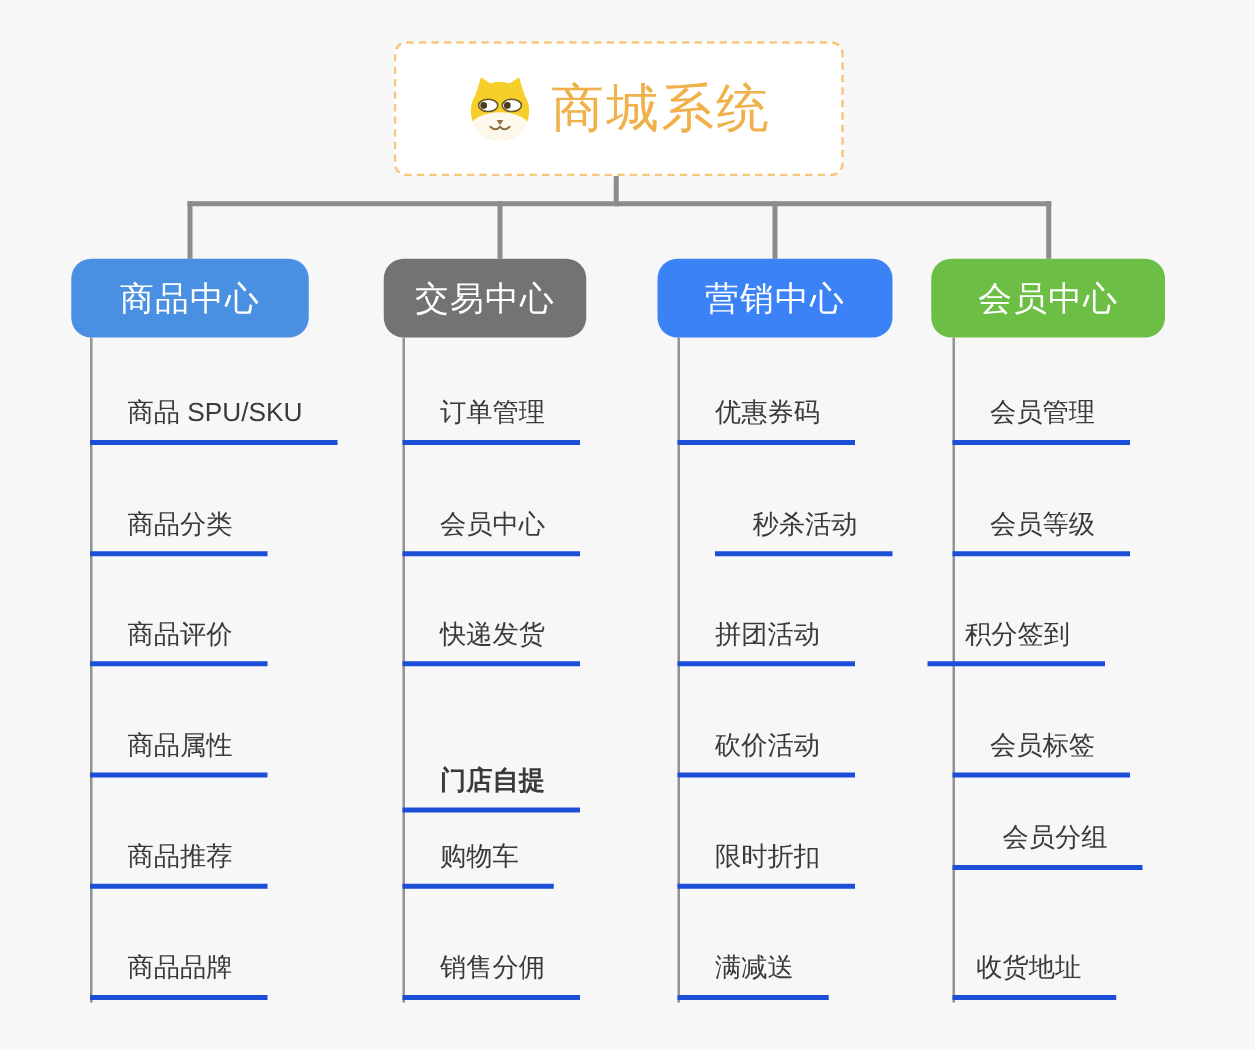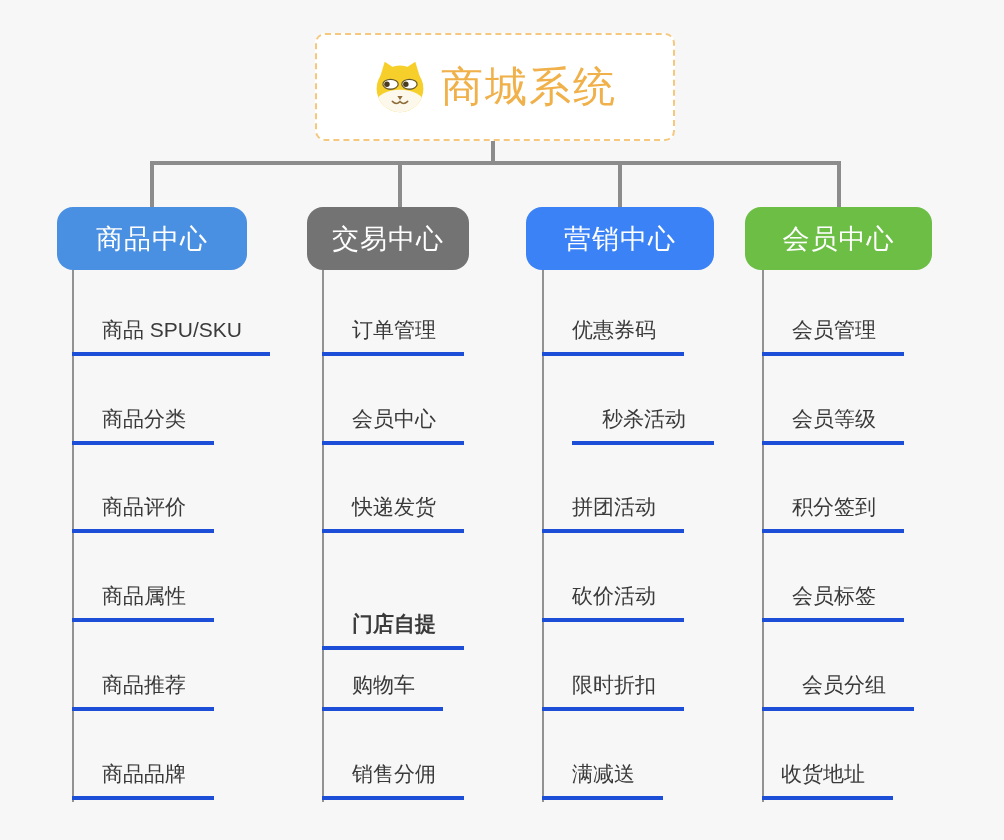--- a/index.html
+++ b/index.html
@@ -163,26 +163,26 @@
       <div class="branch-node" style="left: 745px; width: 187px; background: rgb(108, 190, 69); text-align: right;">
         <span>会员中心</span>
       </div>
       <div class="thin-line" style="left: 762px; top: 270px; width: 2px; height: 532px;"></div>
       <div class="leaf-node" style="left: 762px; top: 312px;">
         <span>会员管理</span>
       </div>
       <div class="leaf-node" style="left: 762px; top: 401px;">
         <span>会员等级</span>
       </div>
-      <div class="leaf-node" style="left: 762px; top: 489px;">
+      <div class="leaf-node" style="left: 742px; top: 489px;">
         <span>积分签到</span>
       </div>
       <div class="leaf-node" style="left: 762px; top: 578px;">
         <span>会员标签</span>
       </div>
-      <div class="leaf-node" style="left: 762px; top: 667px; padding-left: 40px;">
+      <div class="leaf-node" style="left: 762px; top: 652px; padding-left: 40px;">
         <span>会员分组</span>
       </div>
       <div class="leaf-node" style="left: 762px; top: 756px; padding-left: 19px;">
         <span>收货地址</span>
       </div>
     </div>
 </div>
 
 </body></html>

